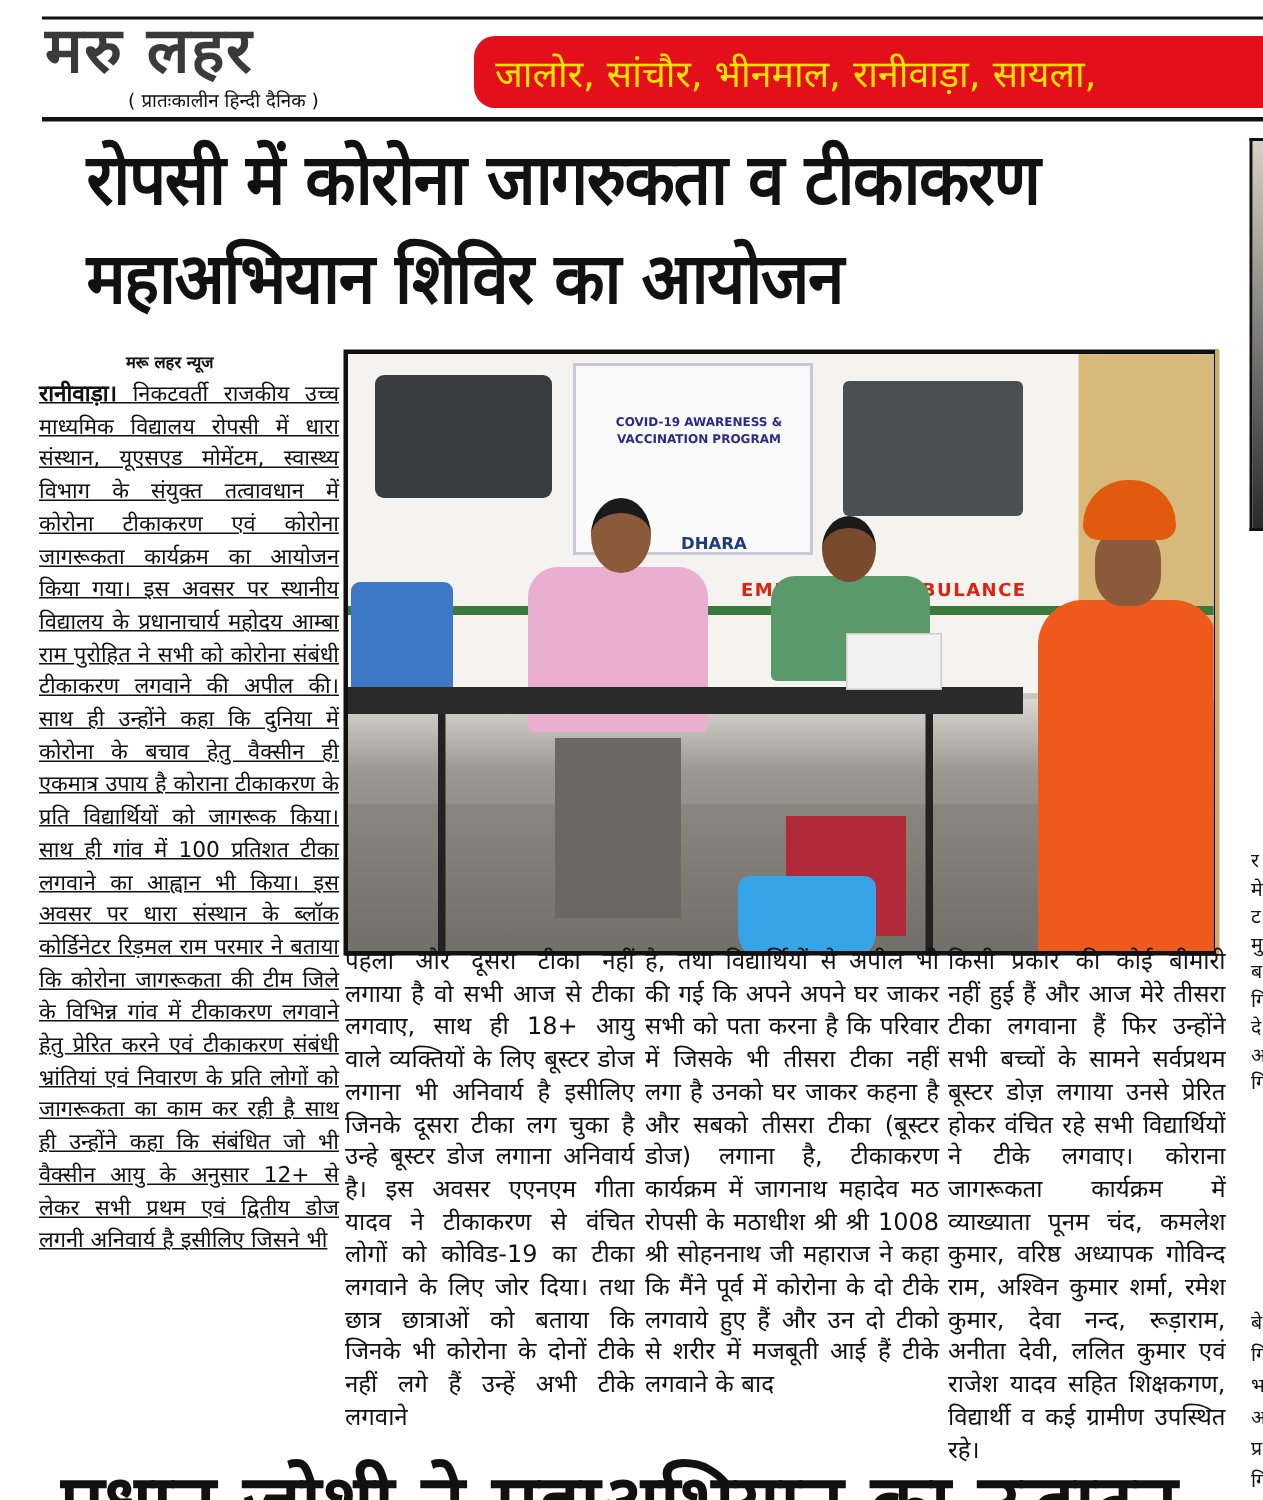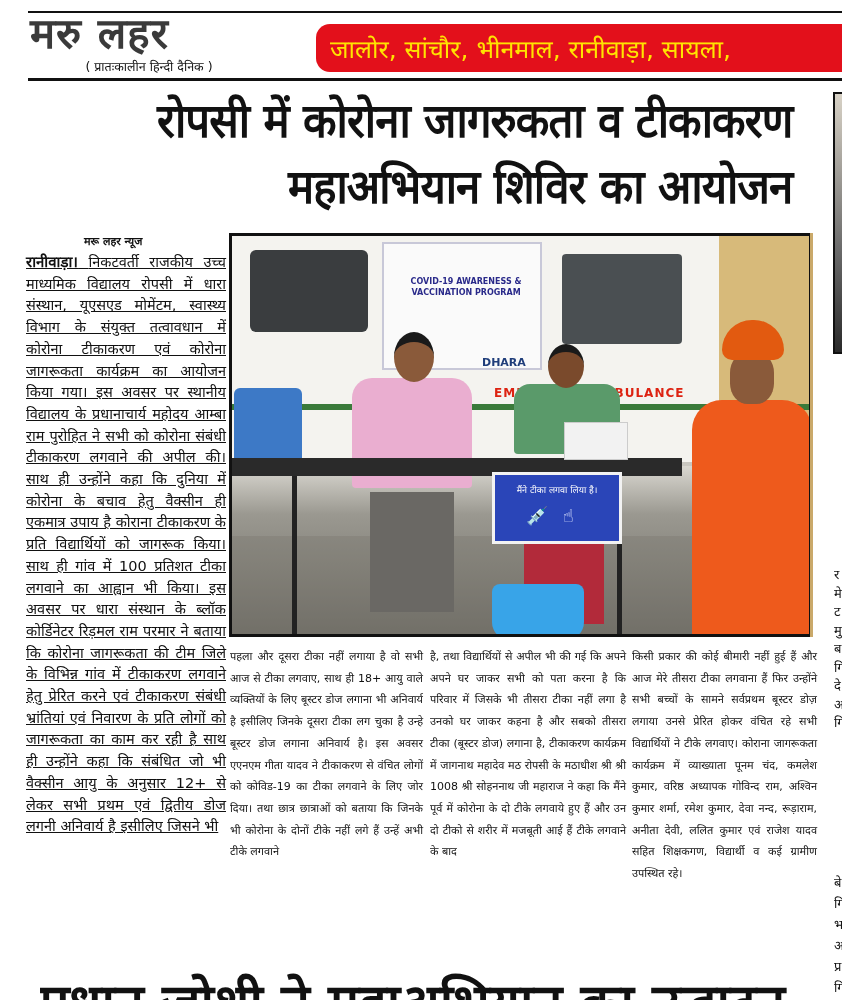--- a/index.html
+++ b/index.html
@@ -9,39 +9,39 @@
   .top-rule { position: absolute; left: 28px; right: 0; top: 11px; height: 2px; background: #111; }
   .masthead-rule { position: absolute; left: 28px; right: 0; top: 78px; height: 3px; background: #111; }
 
   .masthead { position: absolute; left: 30px; top: 14px; width: 230px; }
   .masthead-title { font-family: "DejaVu Serif", serif; font-weight: bold; font-size: 42px; line-height: 40px; color: #3a3a3a; letter-spacing: 1px; }
   .masthead-sub { font-family: "DejaVu Sans", sans-serif; font-size: 12.5px; margin-top: 4px; margin-left: 8px; color: #111; text-align: center; }
 
   .cities-bar { position: absolute; left: 316px; top: 24px; right: 0; height: 48px; background: #e3101b; border-radius: 14px 0 0 14px; display: flex; align-items: center; padding-left: 14px; white-space: nowrap; overflow: hidden; }
   .cities-bar span { color: #ffe400; font-family: "DejaVu Sans", sans-serif; font-size: 25px; }
 
-  .headline { position: absolute; left: 30px; top: 86px; width: 790px; text-align: right; font-family: "DejaVu Sans", sans-serif; font-weight: bold; color: #111; }
+  .headline { position: absolute; left: 30px; top: 86px; width: 790px; text-align: left; font-family: "DejaVu Sans", sans-serif; font-weight: bold; color: #111; }
   .headline .line1 { font-size: 47px; line-height: 70px; letter-spacing: -1px; transform: scaleX(0.93); }
   .headline .line2 { font-size: 47px; line-height: 62px; letter-spacing: -1px; transform: scaleX(0.93); }
 
   .right-photo-edge { position: absolute; left: 833px; top: 92px; width: 9px; height: 262px; background: linear-gradient(#d8d2c6, #6b6b6b 60%, #2a2a2a); border: 2px solid #111; border-right: none; }
   .right-photo-edge2 { position: absolute; left: 810px; top: 233px; width: 3px; height: 404px; background: #caa96a; }
 
   .byline { position: absolute; left: 84px; top: 233px; font-size: 11px; font-weight: bold; }
 
   .col1 { position: absolute; left: 26px; top: 252px; width: 200px; font-size: 14.5px; line-height: 21.7px; text-align: justify; text-decoration: underline; }
   .col1 .dateline { font-weight: bold; font-size: 15px; }
 
   .photo { position: absolute; left: 229px; top: 233px; width: 583px; height: 404px; border: 3px solid #111; overflow: hidden; background: linear-gradient(#f0efe9 0%, #e8e6df 55%, #9a9890 70%, #6f6d66 100%); }
   .photo .van { position: absolute; left: 0; top: 0; width: 580px; height: 230px; background: #f4f3ef; border-bottom: 4px solid #c9c7c0; }
   .photo .van-window-l { position: absolute; left: 18px; top: 14px; width: 118px; height: 82px; background: #3a3d3f; border-radius: 6px; }
   .photo .van-window-r { position: absolute; left: 330px; top: 18px; width: 120px; height: 90px; background: #4a4f52; border-radius: 4px; }
   .photo .banner { position: absolute; left: 150px; top: 6px; width: 160px; height: 128px; background: #fafafa; border: 2px solid #c8c8d8; }
   .photo .banner-text { position: absolute; left: 12px; top: 32px; width: 140px; font-size: 8px; font-weight: bold; color: #2a2a8a; line-height: 11px; text-align: center; }
-  .photo .dhara { position: absolute; left: 222px; top: 120px; font-size: 11px; font-weight: bold; color: #1f3d7a; margin-left: 28px; }
+  .photo .dhara { position: absolute; left: 222px; top: 120px; font-size: 11px; font-weight: bold; color: #1f3d7a; }
   .photo .emergency { position: absolute; left: 262px; top: 150px; font-size: 12px; font-weight: bold; color: #d21; letter-spacing: 1px; }
   .photo .stripe { position: absolute; left: 0; top: 168px; width: 580px; height: 6px; background: #3a7a3a; }
   .photo .orange-wall { position: absolute; right: 0; top: 0; width: 90px; height: 240px; background: #d7ba7a; }
   .photo .table { position: absolute; left: 0; top: 222px; width: 450px; height: 18px; background: #2a2a2a; }
   .photo .table-legs { position: absolute; left: 60px; top: 240px; width: 330px; height: 160px; border-left: 5px solid #222; border-right: 5px solid #222; }
   .photo .cooler { position: absolute; left: 2px; top: 152px; width: 68px; height: 88px; background: #3d79c6; border-radius: 6px; }
   .photo .person1 { position: absolute; left: 110px; top: 96px; width: 140px; height: 280px; }
   .photo .person1 .head { position: absolute; left: 52px; top: 0; width: 40px; height: 50px; background: #8a5a3a; border-radius: 50%; border-top: 10px solid #1a1a1a; }
   .photo .person1 .body { position: absolute; left: 10px; top: 46px; width: 120px; height: 110px; background: #eaaed0; border-radius: 20px 20px 4px 4px; }
   .photo .person1 .legs { position: absolute; left: 28px; top: 160px; width: 84px; height: 120px; background: #6a6864; }
@@ -53,21 +53,21 @@
   .photo .person3 .turban { position: absolute; left: 50px; top: 0; width: 62px; height: 40px; background: #e25a10; border-radius: 30px 30px 10px 10px; }
   .photo .person3 .head { position: absolute; left: 58px; top: 32px; width: 44px; height: 52px; background: #8a5a3a; border-radius: 40%; }
   .photo .person3 .body { position: absolute; left: 20px; top: 80px; width: 120px; height: 240px; background: #ee5a1c; border-radius: 30px 30px 4px 4px; }
   .photo .sign { position: absolute; left: 260px; top: 236px; width: 130px; height: 72px; background: #2a45b8; border: 3px solid #f2f2f2; }
   .photo .sign-text { position: absolute; left: 0; top: 8px; width: 100%; text-align: center; color: #fff; font-size: 9px; }
   .photo .sign-icons { position: absolute; left: 0; top: 30px; width: 100%; text-align: center; color: #dfe5ff; font-size: 18px; letter-spacing: 14px; }
   .photo .paper-box { position: absolute; left: 332px; top: 186px; width: 64px; height: 38px; background: #f2f2f2; border: 1px solid #ccc; }
   .photo .bucket { position: absolute; left: 260px; top: 348px; width: 92px; height: 56px; background: #38a4e8; border-radius: 8px 8px 18px 18px; }
   .photo .floor { position: absolute; left: 0; top: 300px; width: 580px; height: 104px; background: rgba(120,118,110,0.35); }
 
-  .col { position: absolute; top: 646px; font-size: 11px; line-height: 21.7px; text-align: justify; }
+  .col { position: absolute; top: 630px; font-size: 16px; line-height: 21.7px; text-align: justify; }
   .col2 { left: 230px; width: 193px; }
   .col3 { left: 430px; width: 196px; }
   .col4 { left: 632px; width: 185px; }
 
   .right-fragments { position: absolute; left: 834px; top: 566px; width: 10px; font-size: 13px; line-height: 18.5px; overflow: hidden; white-space: nowrap; }
   .right-fragments2 { position: absolute; left: 834px; top: 872px; width: 10px; font-size: 13px; line-height: 21px; overflow: hidden; white-space: nowrap; }
 
   .next-headline { position: absolute; left: 40px; top: 972px; width: 770px; height: 40px; overflow: hidden; font-weight: bold; font-size: 52px; line-height: 62px; color: #111; white-space: nowrap; }
 </style>
 </head>
@@ -124,24 +124,20 @@
       <div class="head"></div>
   </div>
   <div class="person1">
     <div class="legs"></div>
       <div class="body"></div>
       <div class="head"></div>
   </div>
   <div class="table"></div>
   <div class="table-legs"></div>
   <div class="paper-box"></div>
-  <div class="sign">
-    <div class="sign-text">मैंने टीका लगवा लिया है।</div>
-    <div class="sign-icons">💉☝</div>
-  </div>
   <div class="bucket"></div>
 </div>
 <div class="right-photo-edge2"></div>
 
 <div class="col col2">पहला और दूसरा टीका नहीं लगाया है वो सभी आज से टीका लगवाए, साथ ही 18+ आयु वाले व्यक्तियों के लिए बूस्टर डोज लगाना भी अनिवार्य है इसीलिए जिनके दूसरा टीका लग चुका है उन्हे बूस्टर डोज लगाना अनिवार्य है। इस अवसर एएनएम गीता यादव ने टीकाकरण से वंचित लोगों को कोविड-19 का टीका लगवाने के लिए जोर दिया। तथा छात्र छात्राओं को बताया कि जिनके भी कोरोना के दोनों टीके नहीं लगे हैं उन्हें अभी टीके लगवाने</div>
 <div class="col col3">है, तथा विद्यार्थियों से अपील भी की गई कि अपने अपने घर जाकर सभी को पता करना है कि परिवार में जिसके भी तीसरा टीका नहीं लगा है उनको घर जाकर कहना है और सबको तीसरा टीका (बूस्टर डोज) लगाना है, टीकाकरण कार्यक्रम में जागनाथ महादेव मठ रोपसी के मठाधीश श्री श्री 1008 श्री सोहननाथ जी महाराज ने कहा कि मैंने पूर्व में कोरोना के दो टीके लगवाये हुए हैं और उन दो टीको से शरीर में मजबूती आई हैं टीके लगवाने के बाद</div>
 <div class="col col4">किसी प्रकार की कोई बीमारी नहीं हुई हैं और आज मेरे तीसरा टीका लगवाना हैं फिर उन्होंने सभी बच्चों के सामने सर्वप्रथम बूस्टर डोज़ लगाया उनसे प्रेरित होकर वंचित रहे सभी विद्यार्थियों ने टीके लगवाए। कोराना जागरूकता कार्यक्रम में व्याख्याता पूनम चंद, कमलेश कुमार, वरिष्ठ अध्यापक गोविन्द राम, अश्विन कुमार शर्मा, रमेश कुमार, देवा नन्द, रूड़ाराम, अनीता देवी, ललित कुमार एवं राजेश यादव सहित शिक्षकगण, विद्यार्थी व कई ग्रामीण उपस्थित रहे।</div>
 
 <div class="right-fragments">
   <div>र</div>

